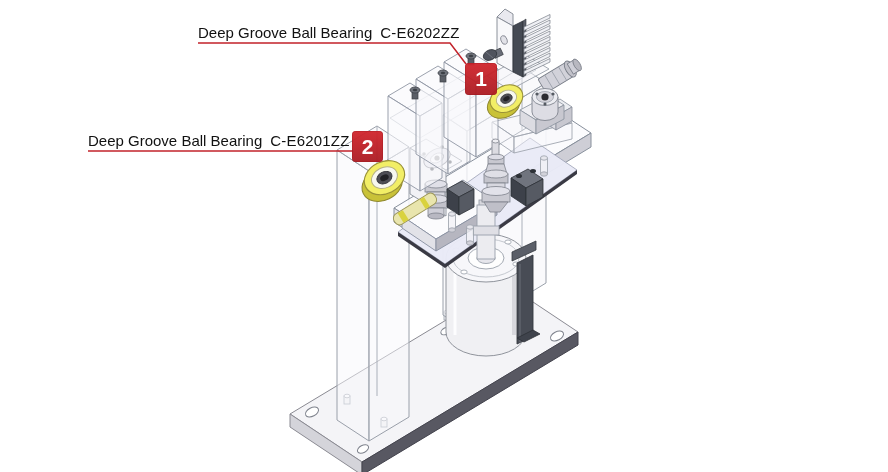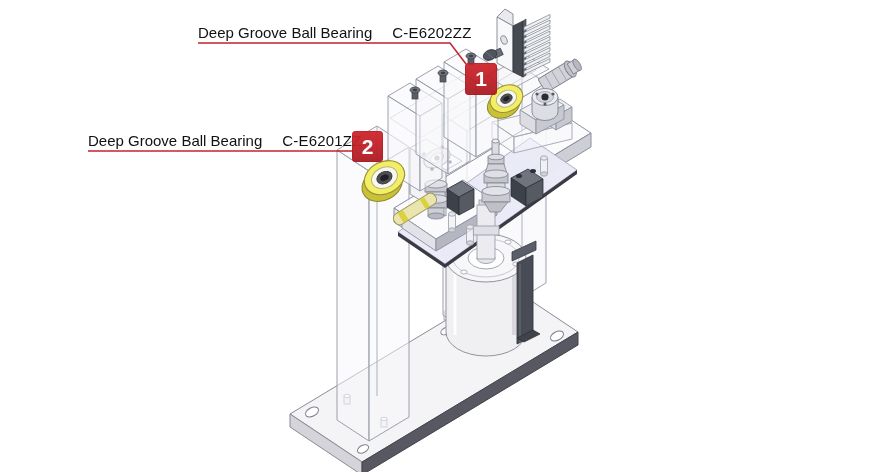--- a/index.html
+++ b/index.html
@@ -1,19 +1,19 @@
 <!DOCTYPE html>
 <html><head>
 <meta charset="utf-8">
 <style>
   html,body{margin:0;padding:0;background:#fff;}
   #stage{position:relative;width:888px;height:472px;background:#ffffff;overflow:hidden;
          font-family:"Liberation Sans",sans-serif;}
   #machine-svg{position:absolute;left:0;top:0;}
-  .label-row{position:absolute;display:flex;gap:20px;white-space:nowrap;
+  .label-row{position:absolute;display:flex;gap:8px;white-space:nowrap;
              font-size:15px;line-height:18px;color:#111;}
   .label-row .part{letter-spacing:.2px;}
   .callout-badge{position:absolute;display:flex;align-items:center;justify-content:center;
      background:linear-gradient(180deg,rgba(209,37,44,.95),rgba(171,27,34,.95));
      color:#fff;font-weight:bold;font-size:21px;border-radius:4px;
      box-shadow:0 0 0 .5px rgba(150,20,26,.6) inset;}
   #badge-1{left:465px;top:63px;width:32px;height:32px;}
   #badge-2{left:352px;top:131px;width:31px;height:31px;}
   #label-1{left:198px;top:24px;}
   #label-2{left:88px;top:132px;}

